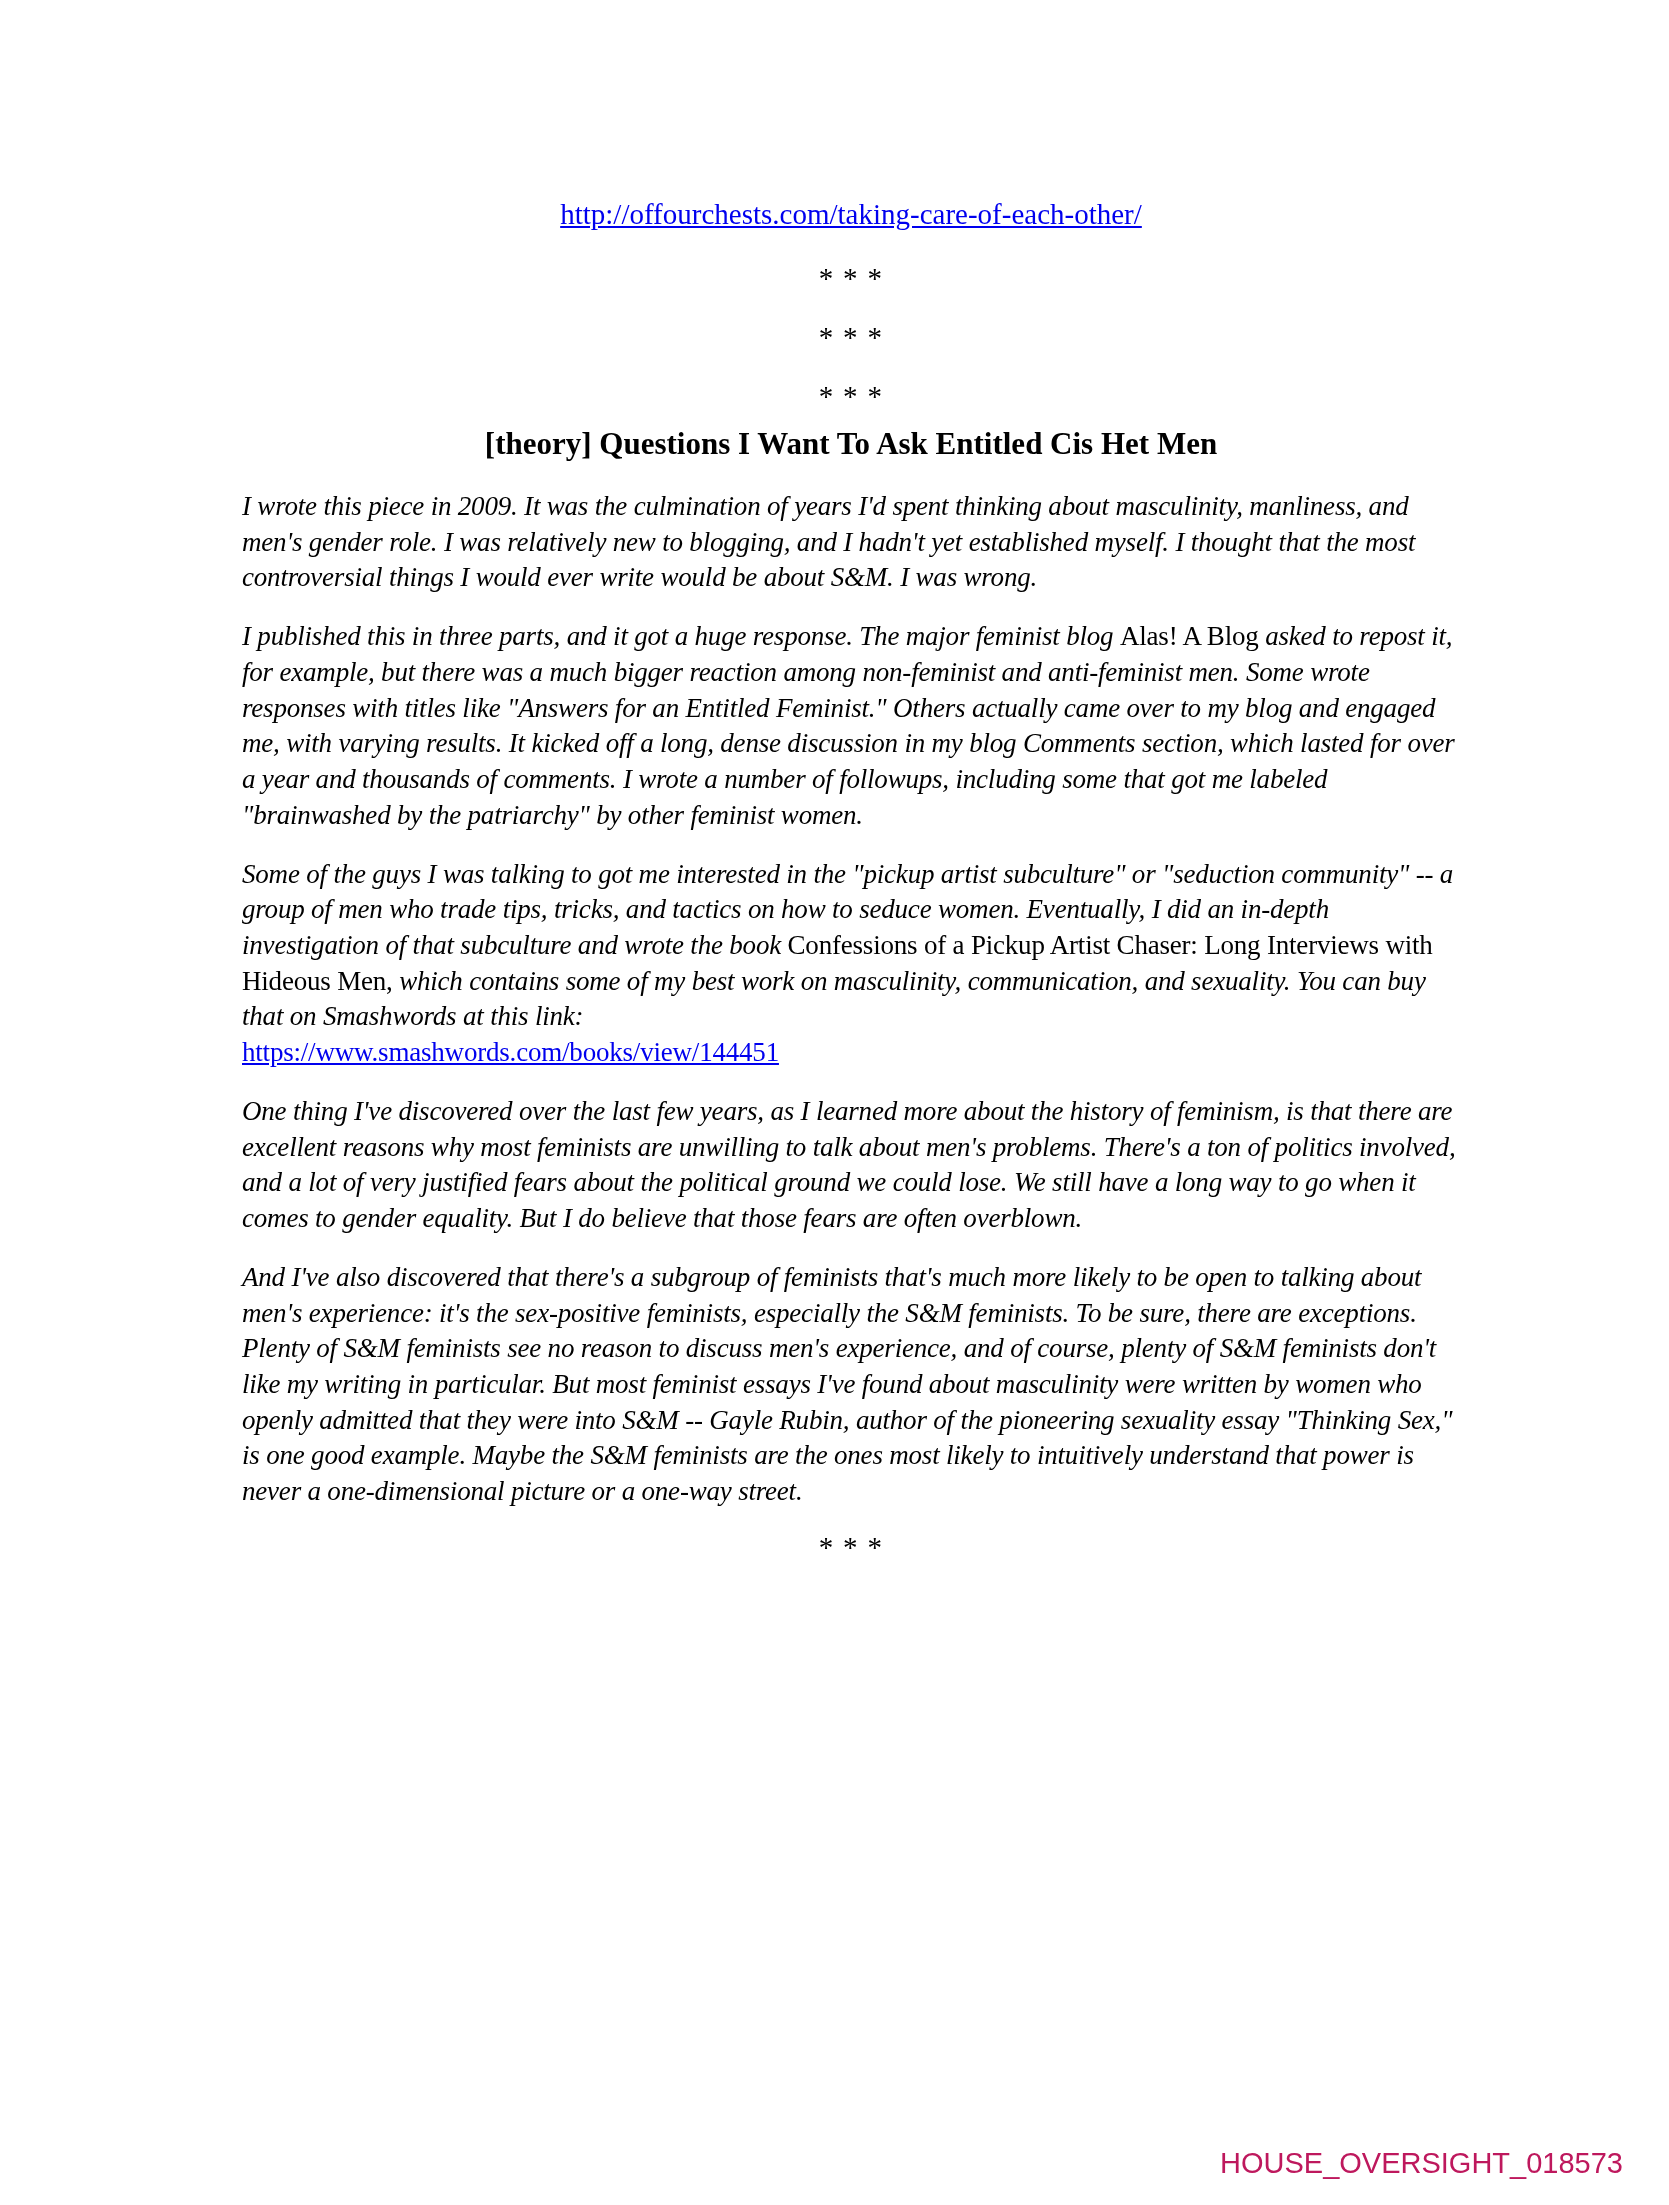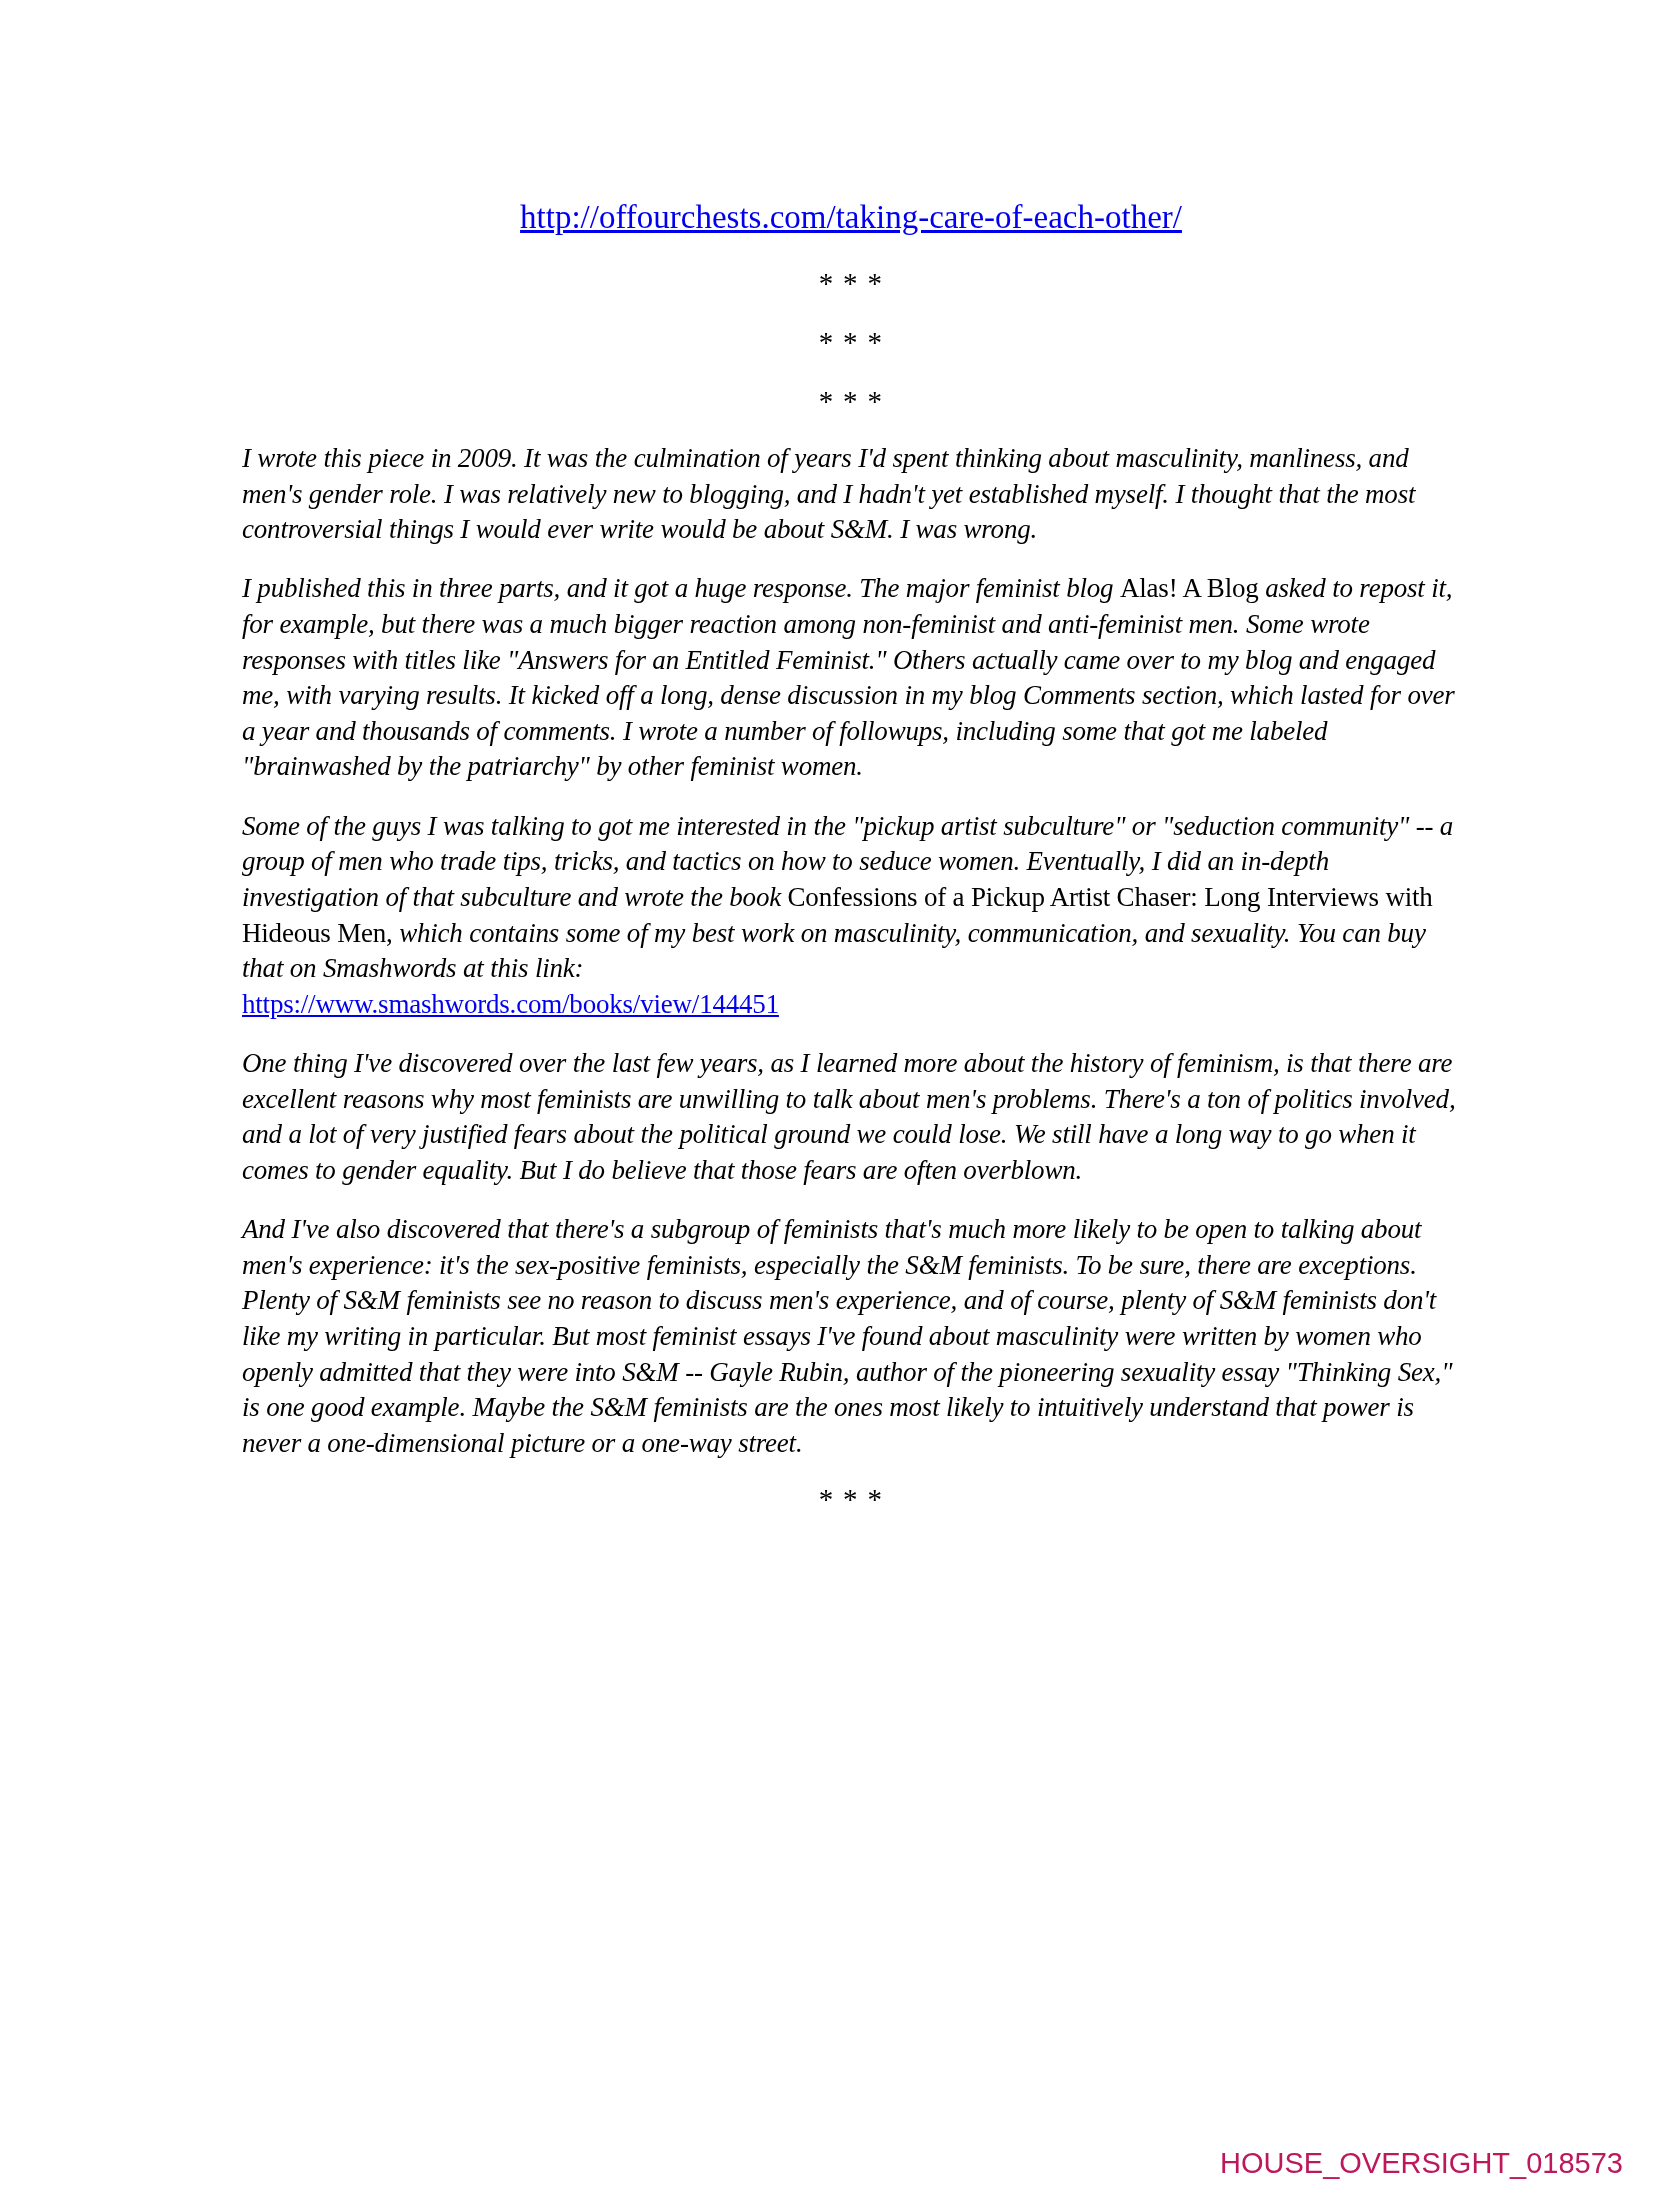--- a/index.html
+++ b/index.html
@@ -12,21 +12,21 @@
     position: relative;
     overflow: hidden;
   }
   .page {
     box-sizing: border-box;
     width: 1669px;
     height: 2205px;
     padding: 196px 209px 0 242px;
   }
   .header { text-align: center; }
-  .top-link-row { font-size: 33px; line-height: 1.3; }
+  .top-link-row { font-size: 29px; line-height: 1.3; }
   .doc-link {
     color: #0000EE;
     text-decoration: underline;
     cursor: pointer;
   }
   .sep {
     font-size: 29px;
     line-height: 1;
     margin-top: 30px;
     letter-spacing: 1.3px;
@@ -84,20 +84,21 @@
 
 <div class="page">
 
   <div class="header">
     <div class="top-link-row">
       <a href="#" class="doc-link" style="color: rgb(0, 0, 238);">http://offourchests.com/taking-care-of-each-other/</a>
     </div>
     <div class="sep">* * *</div>
     <div class="sep">* * *</div>
     <div class="sep">* * *</div>
+    <h1 class="title">[theory] Questions I Want To Ask Entitled Cis Het Men</h1>
   </div>
 
   <div class="content">
       <p class="para"><span class="italic">I wrote this piece in 2009. It was the culmination of years I'd spent thinking about masculinity, manliness, and men's gender role. I was relatively new to blogging, and I hadn't yet established myself. I thought that the most controversial things I would ever write would be about S&amp;M. I was wrong.</span></p>
       <p class="para"><span class="italic">I published this in three parts, and it got a huge response. The major feminist blog </span><span class="roman">Alas! A Blog</span><span class="italic"> asked to repost it, for example, but there was a much bigger reaction among non-feminist and anti-feminist men. Some wrote responses with titles like "Answers for an Entitled Feminist." Others actually came over to my blog and engaged me, with varying results. It kicked off a long, dense discussion in my blog Comments section, which lasted for over a year and thousands of comments. I wrote a number of followups, including some that got me labeled "brainwashed by the patriarchy" by other feminist women.</span></p>
       <p class="para"><span class="italic">Some of the guys I was talking to got me interested in the "pickup artist subculture" or "seduction community" -- a group of men who trade tips, tricks, and tactics on how to seduce women. Eventually, I did an in-depth investigation of that subculture and wrote the book </span><span class="roman">Confessions of a Pickup Artist Chaser: Long Interviews with Hideous Men,</span><span class="italic"> which contains some of my best work on masculinity, communication, and sexuality. You can buy that on Smashwords at this link:</span><a href="#" class="doc-link block-link" style="color: rgb(0, 0, 238);">https://www.smashwords.com/books/view/144451</a></p>
       <p class="para"><span class="italic">One thing I've discovered over the last few years, as I learned more about the history of feminism, is that there are excellent reasons why most feminists are unwilling to talk about men's problems. There's a ton of politics involved, and a lot of very justified fears about the political ground we could lose. We still have a long way to go when it comes to gender equality. But I do believe that those fears are often overblown.</span></p>
       <p class="para"><span class="italic">And I've also discovered that there's a subgroup of feminists that's much more likely to be open to talking about men's experience: it's the sex-positive feminists, especially the S&amp;M feminists. To be sure, there are exceptions. Plenty of S&amp;M feminists see no reason to discuss men's experience, and of course, plenty of S&amp;M feminists don't like my writing in particular. But most feminist essays I've found about masculinity were written by women who openly admitted that they were into S&amp;M -- Gayle Rubin, author of the pioneering sexuality essay "Thinking Sex," is one good example. Maybe the S&amp;M feminists are the ones most likely to intuitively understand that power is never a one-dimensional picture or a one-way street.</span></p>
     </div>
 

